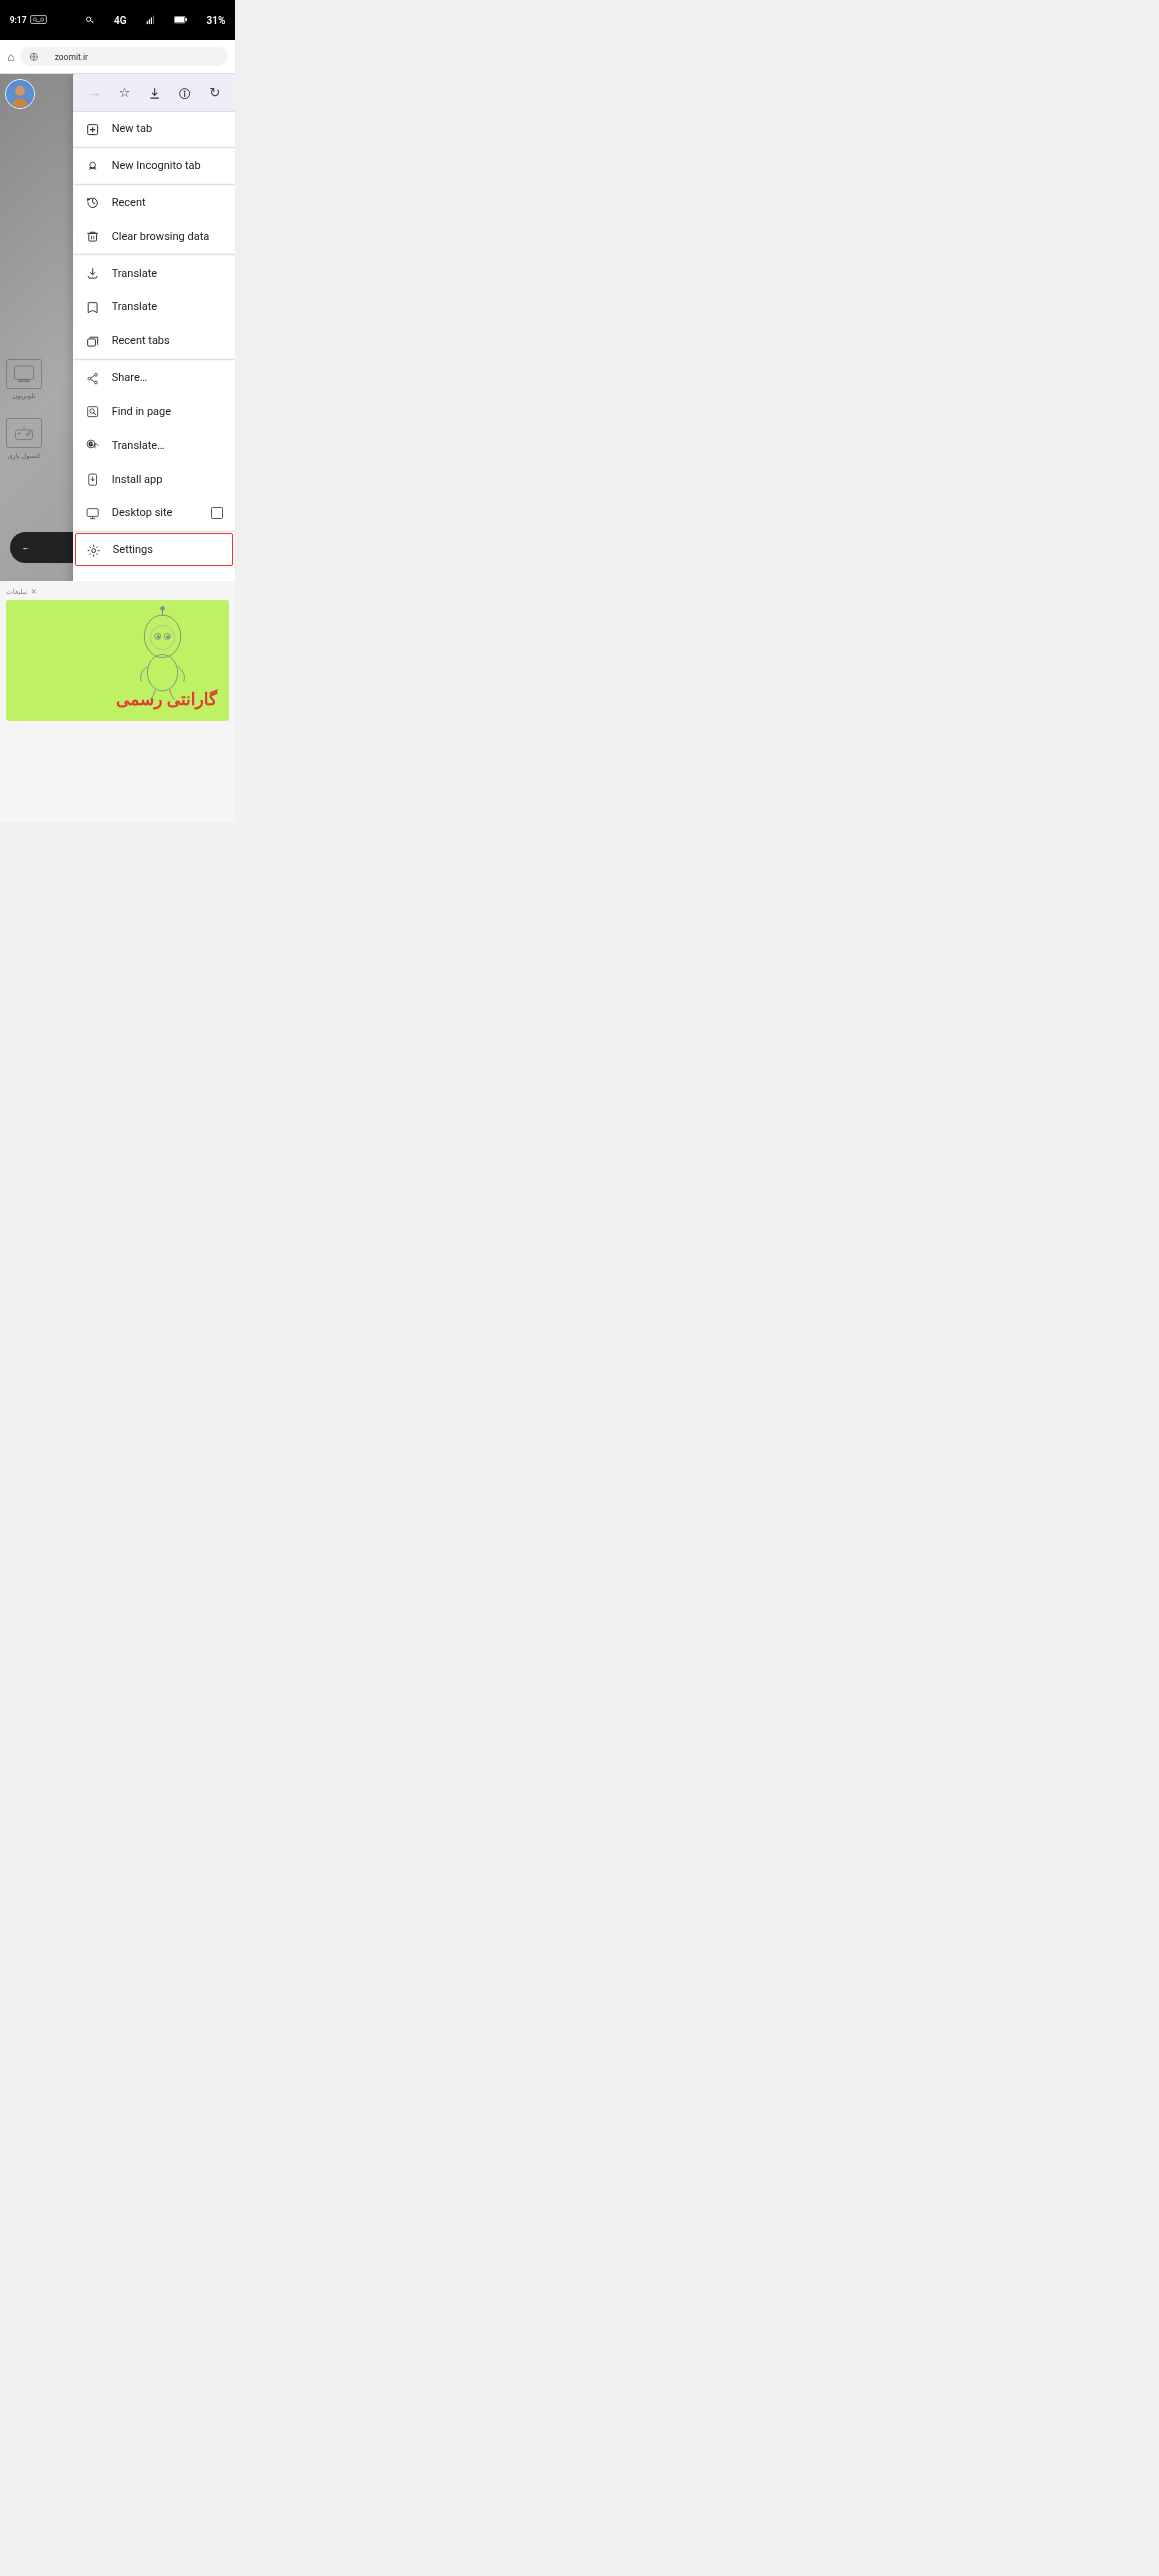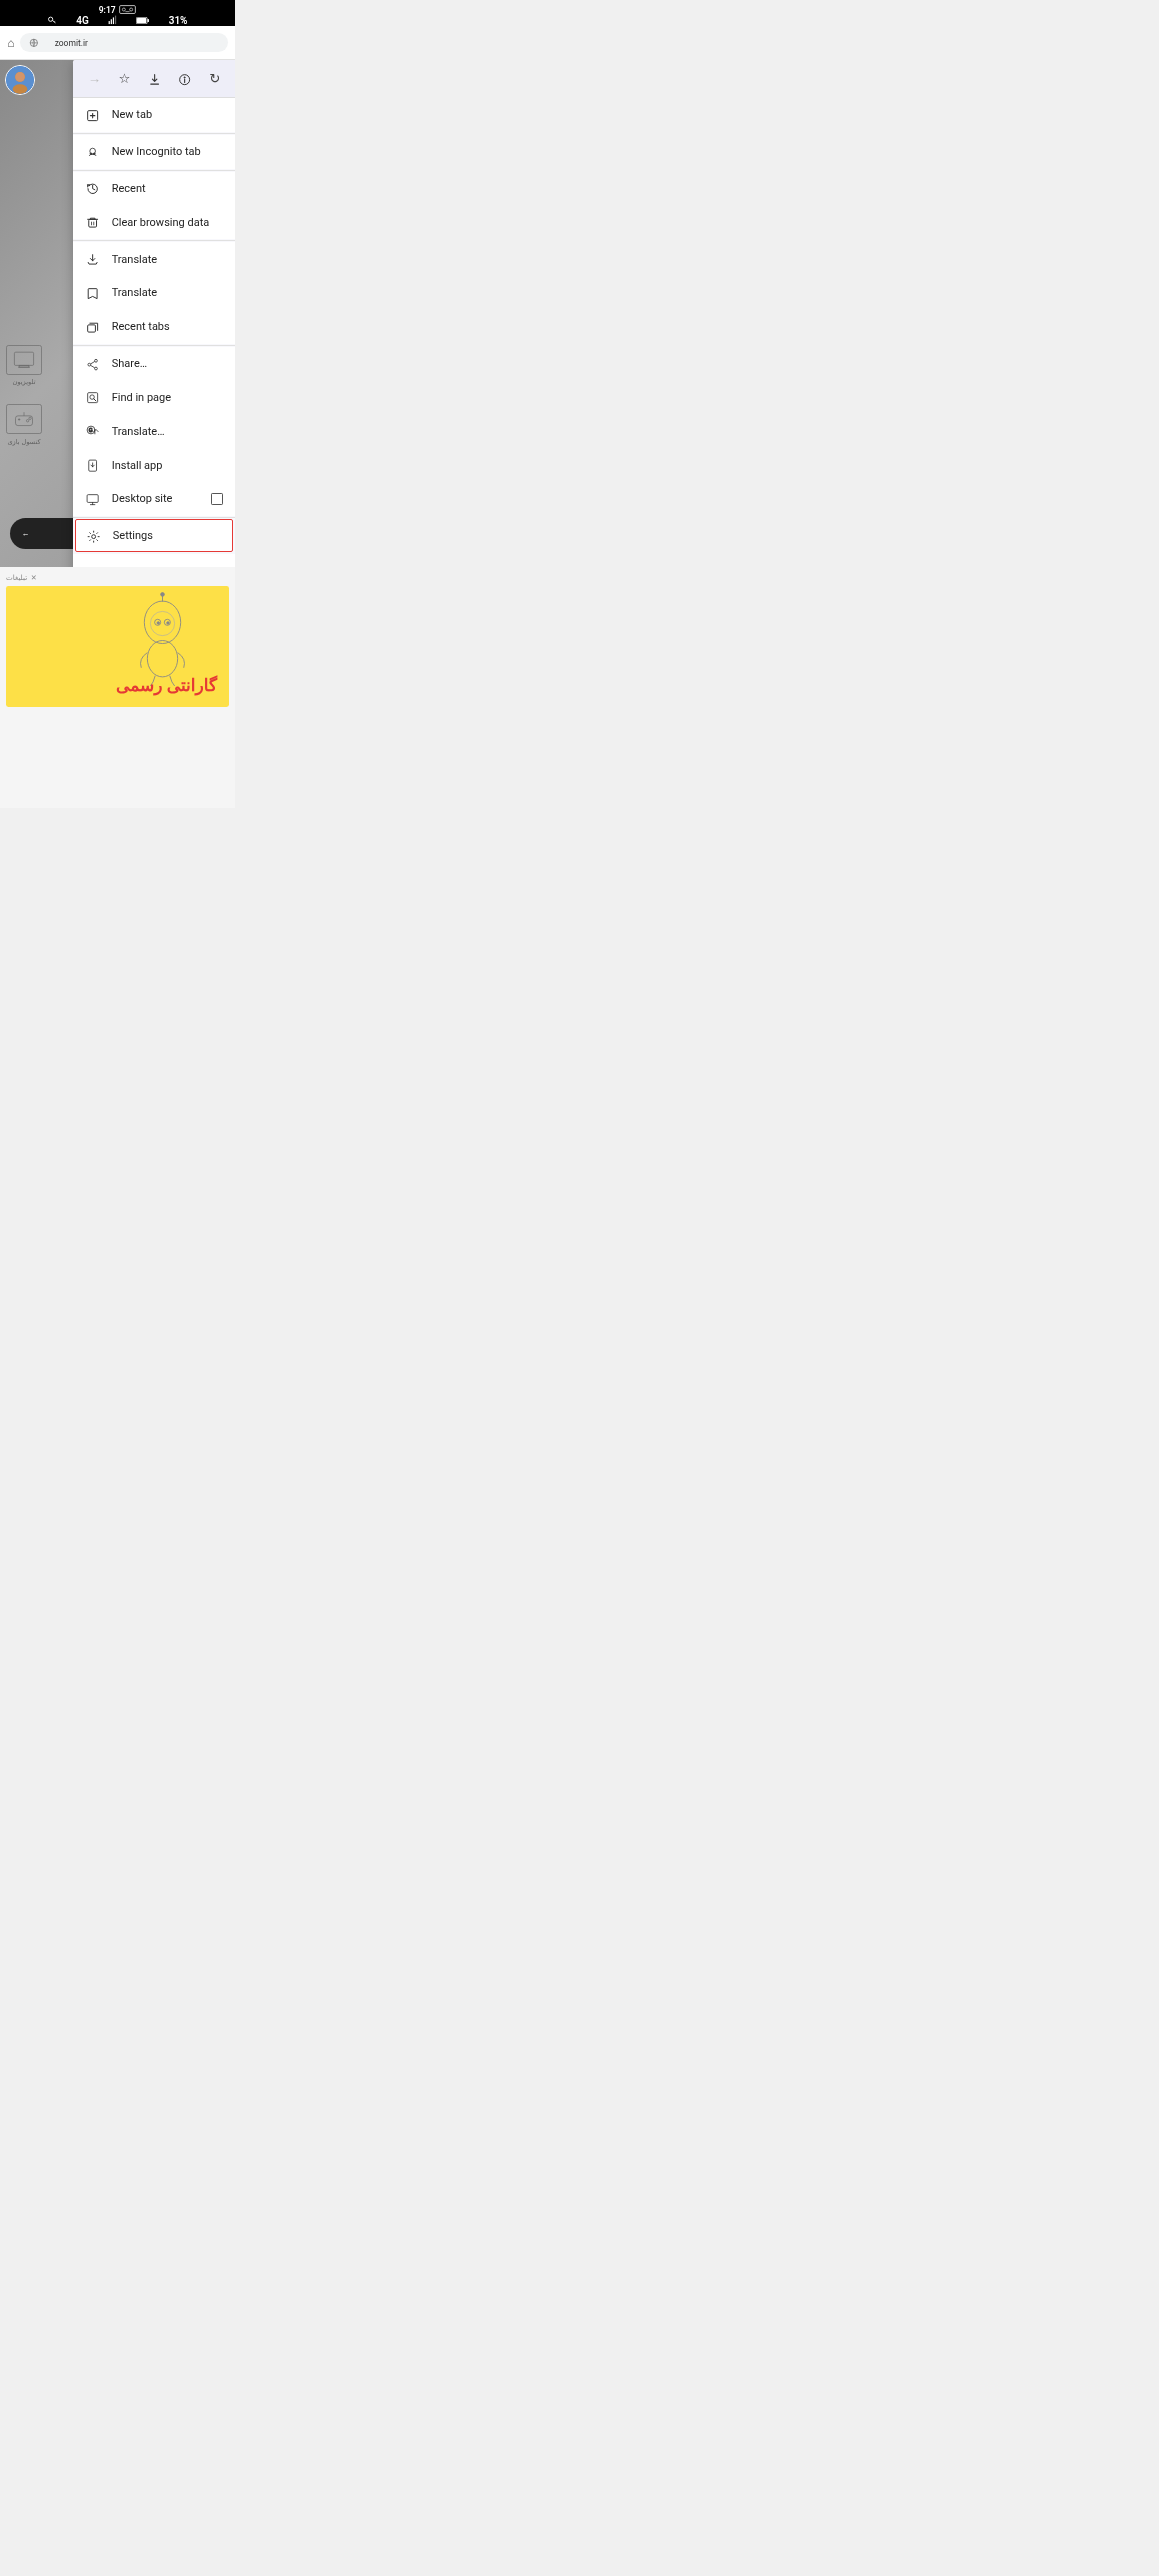--- a/index.html
+++ b/index.html
@@ -15,24 +15,23 @@
     }
 
     
     .status-bar {
       background: #000;
       color: #fff;
       display: flex;
       justify-content: space-between;
       align-items: center;
       padding: 4.8px 9.7px;
-      height: 26px;
+      height: 40px;
       font-size: 8.5px;
       font-weight: 600;
-      flex-direction: column;
     }
 
     .status-left {
       display: flex;
       align-items: center;
       gap: 3.6px;
     }
 
     .status-right {
       display: flex;
@@ -283,21 +282,21 @@
 
     
     .page-bottom {
       background: #f5f5f5;
       min-height: 241px;
       padding: 6px;
       position: relative;
     }
 
     .ad-area {
-      background: #fde047;
+      background: #bef264;
       border-radius: 2.4px;
       padding: 6px;
       min-height: 121px;
       display: flex;
       align-items: center;
       justify-content: center;
       overflow: hidden;
       position: relative;
     }
 

